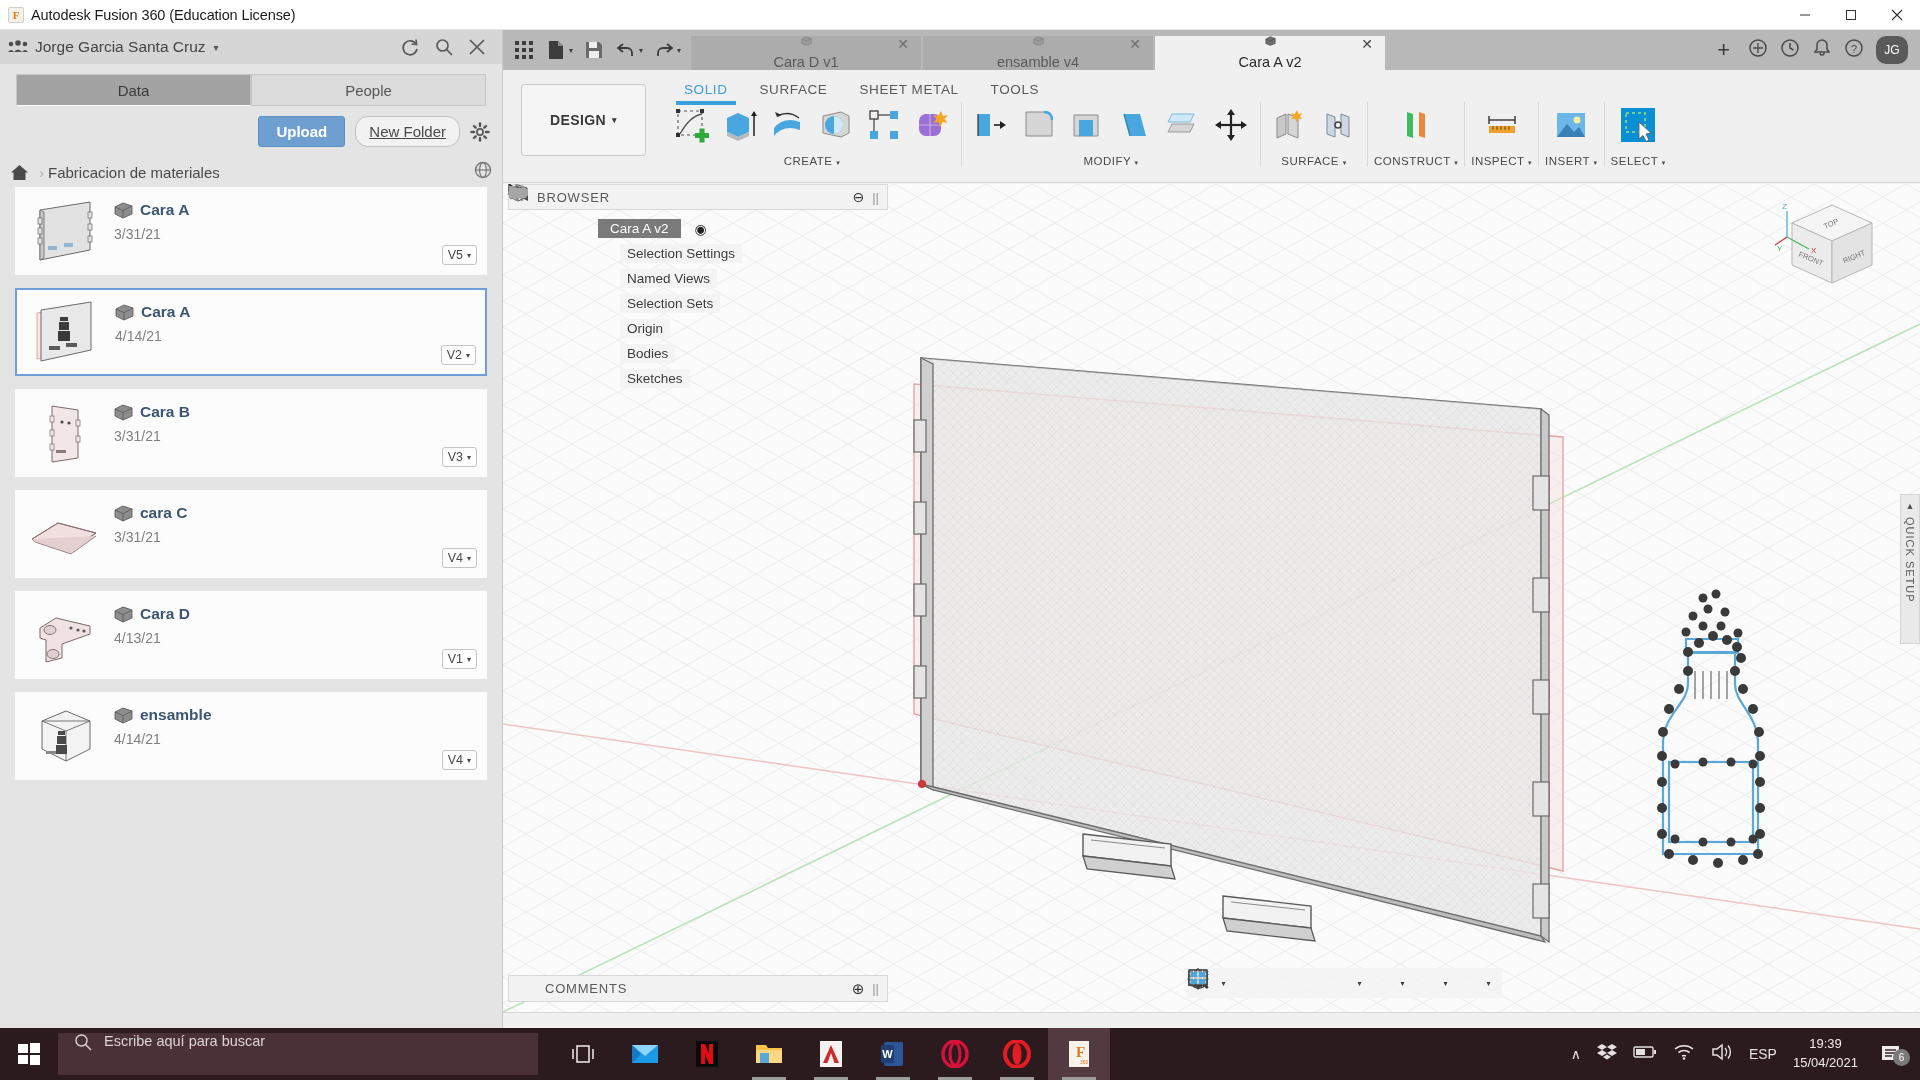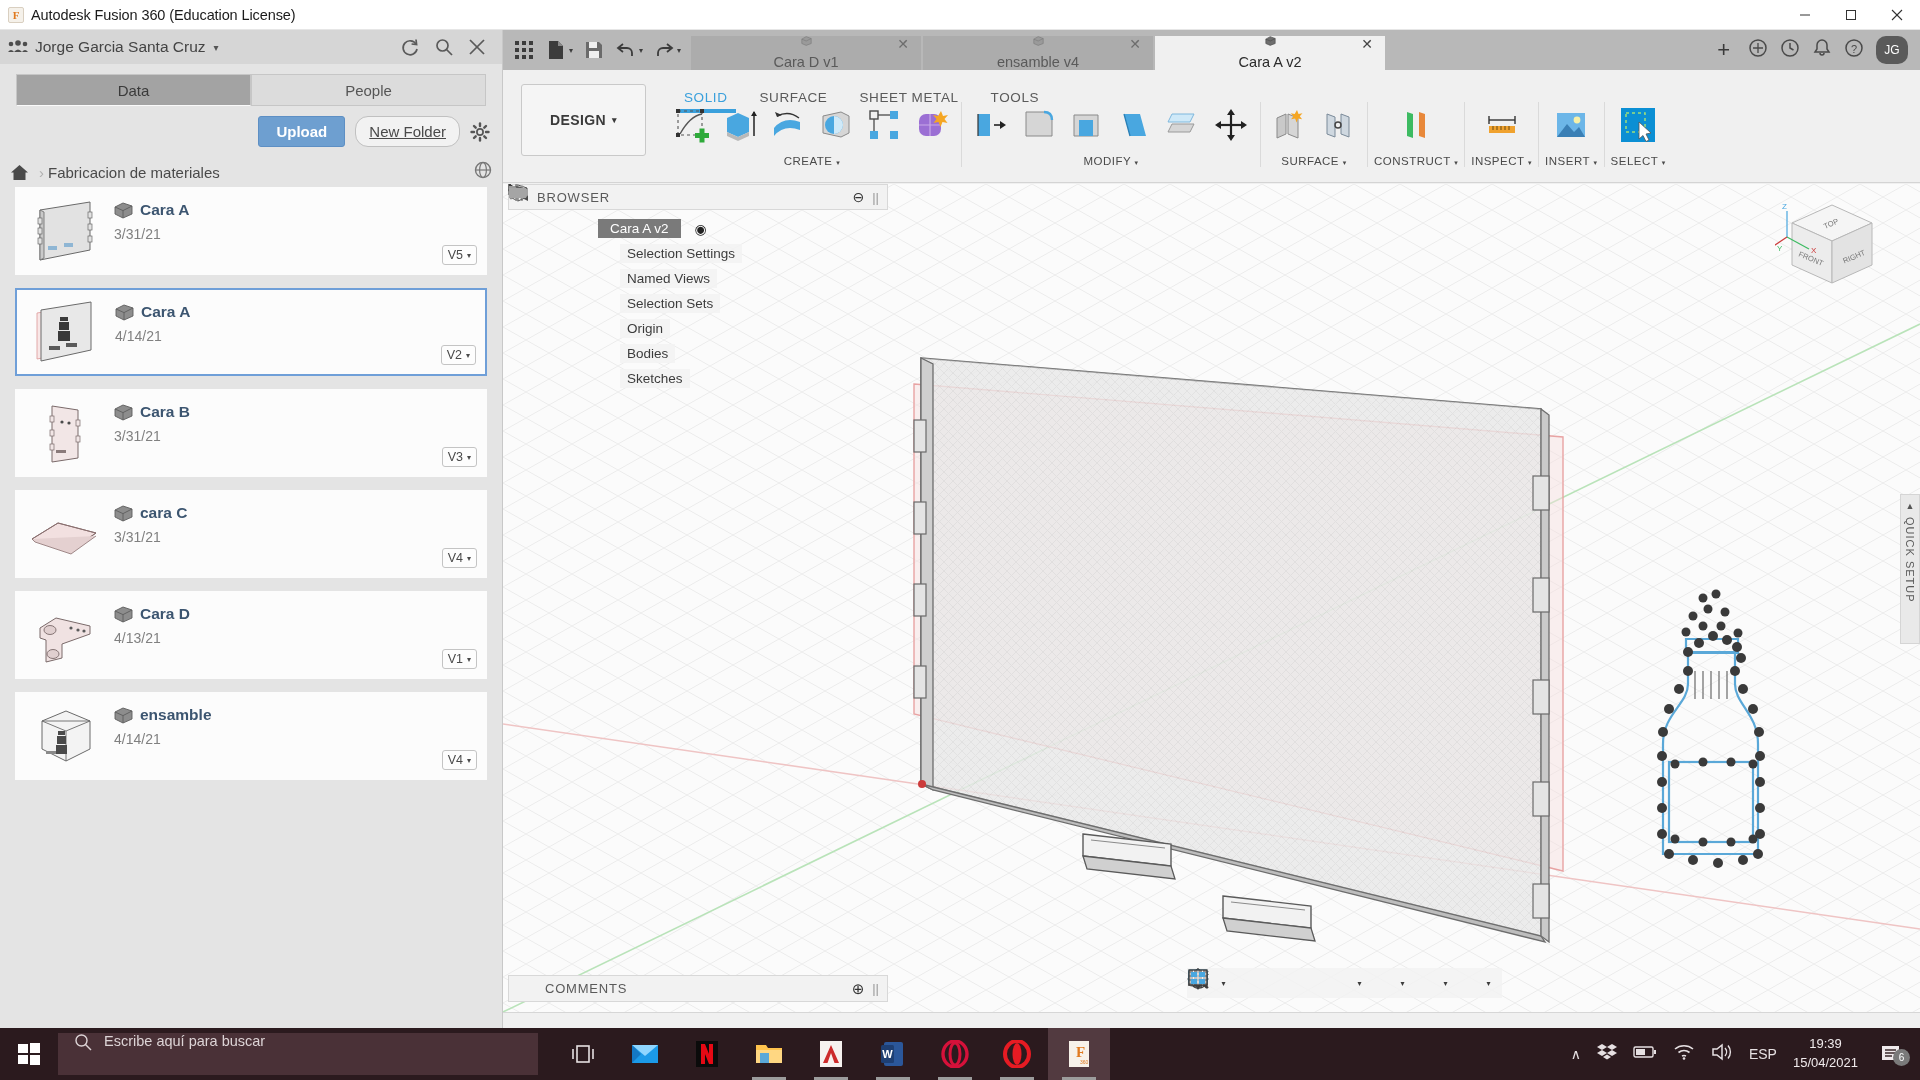--- a/index.html
+++ b/index.html
@@ -117,21 +117,21 @@
 
   
   .ribbon { height: 113px; background: #f0f0f0; display: flex; position: relative; border-bottom: 1px solid #d4d4d4;}
   .ws-box {
     width: 125px; height: 72px; margin: 14px 12px 0 18px;
     border: 1px solid #c9c9c9; border-radius: 3px; background: #f5f5f5;
     display: flex; align-items: center; justify-content: center; gap: 6px;
     font-size: 14px; font-weight: bold; color: #3a3a3a; letter-spacing: 0.4px;
   }
   .ws-box .cv { font-size: 9px; }
-  .ribbon-tabs { position: absolute; top: 18px; left: 165px; display: flex; gap: 0; }
+  .ribbon-tabs { position: absolute; top: 10px; left: 165px; display: flex; gap: 0; }
   .rtab {
     font-size: 13.5px; color: #5a5a5a; letter-spacing: 0.6px;
     padding: 2px 16px; position: relative;
   }
   .rtab.active { color: #3aa0dc; }
   .rtab.active::after {
     content:''; position:absolute; left: 8px; right: 8px; bottom: -6px;
     height: 4px; background: #3aa0dc;
   }
   .groups { position: absolute; top: 32px; left: 160px; right: 8px; display: flex; align-items: flex-start; }

